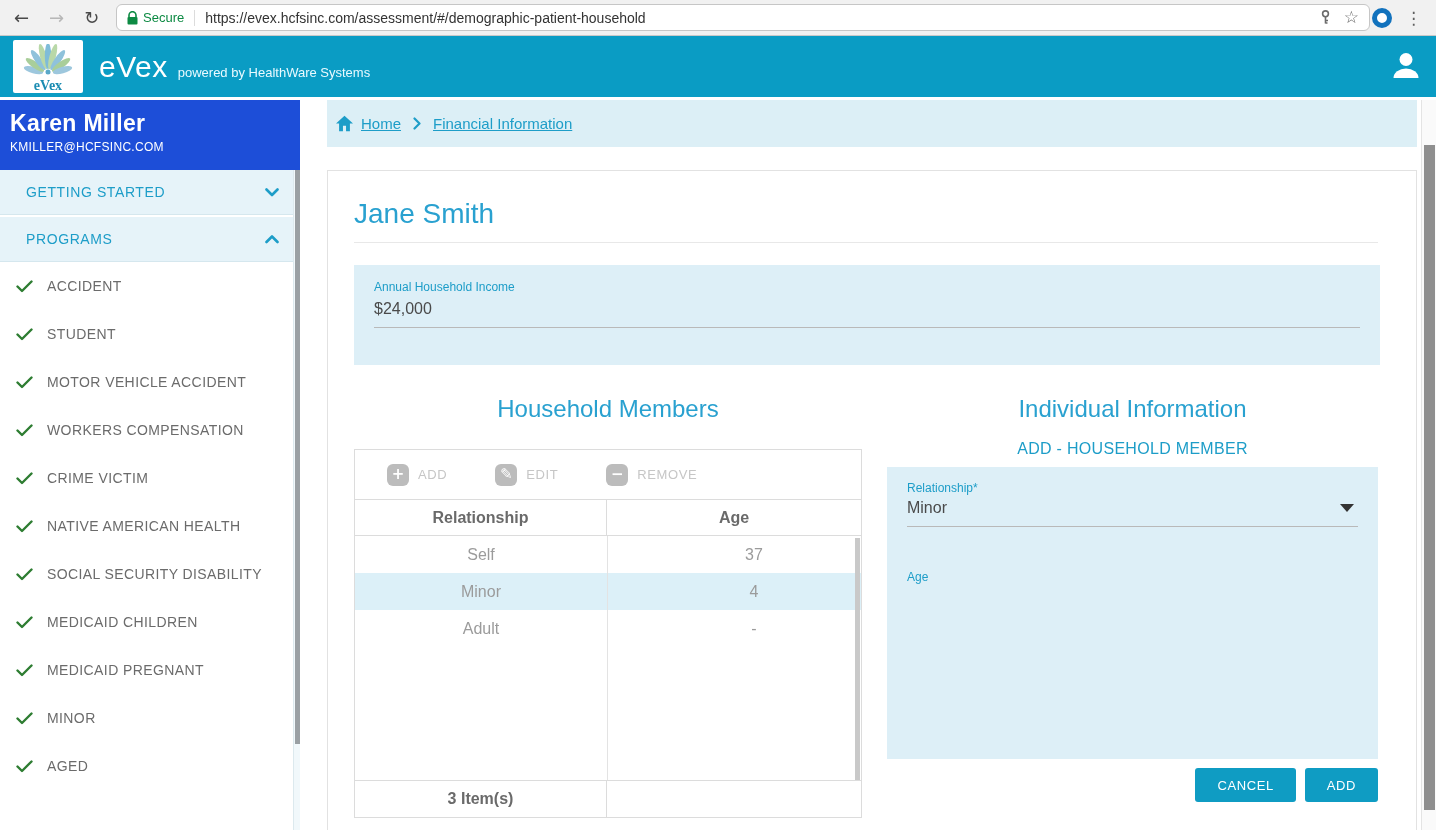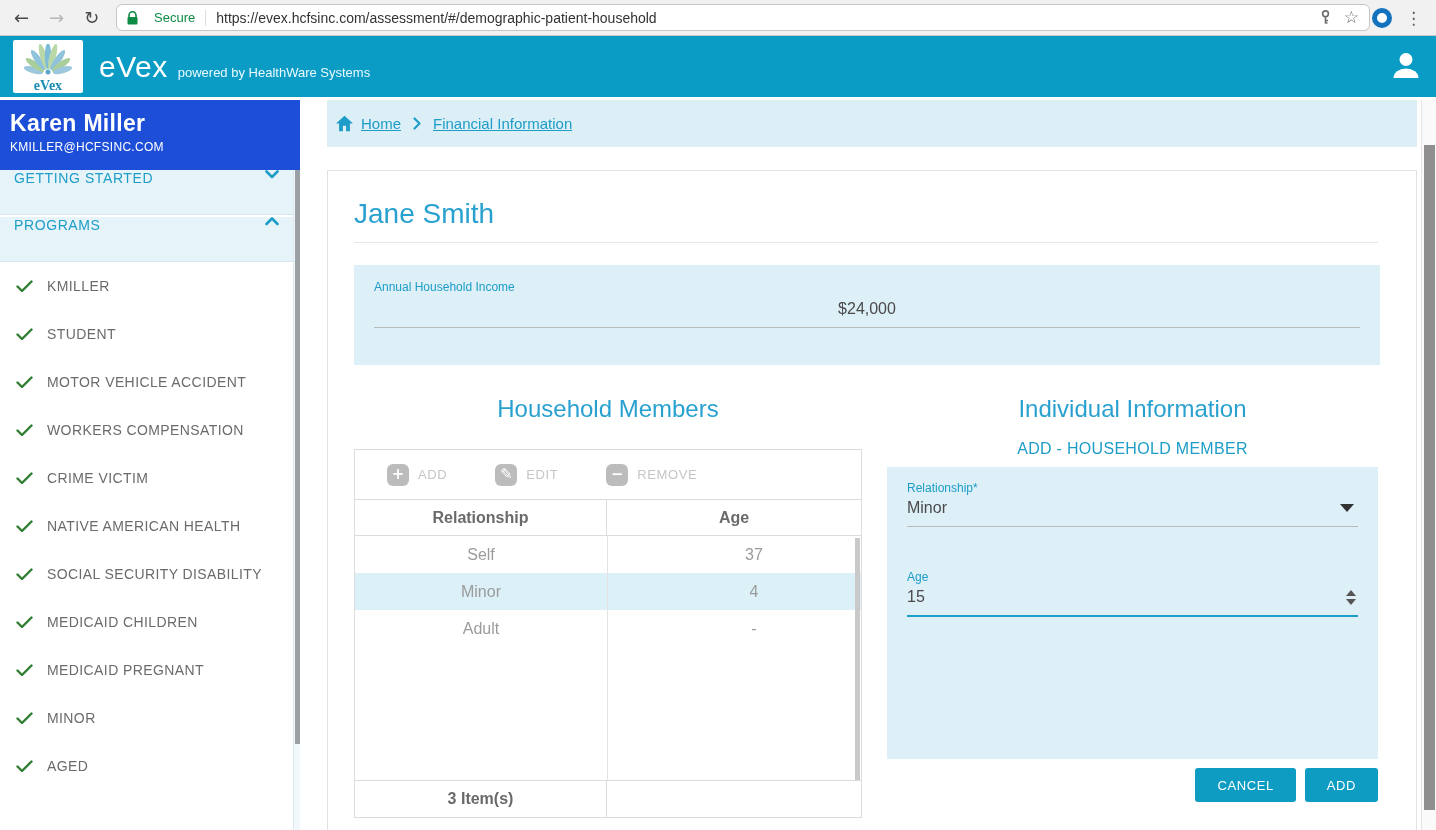--- a/index.html
+++ b/index.html
@@ -8,21 +8,21 @@
 
   
   .chrome { position:absolute; top:0; left:0; width:1436px; height:36px;
             background:#f1f1f1; border-bottom:1px solid #c9c9c9; display:flex; align-items:center; }
   .nav-icons { display:flex; align-items:center; gap:20px; padding:0 14px 0 14px; }
   .nav-ic { font-family:"DejaVu Sans", sans-serif; font-size:18px; color:#4a4a4a; cursor:pointer; line-height:1; }
   .nav-ic.disabled { color:#b7b7b7; }
   .omnibox { position:absolute; left:116px; top:4px; width:1254px; height:27px;
              background:#fff; border:1px solid #c6c6c6; border-radius:6px;
              display:flex; align-items:center; padding:0 10px; }
-  .secure-label { color:#0d8a43; font-size:13px; margin-left:16px; }
+  .secure-label { color:#0d8a43; font-size:13px; margin-left:5px; }
   .omni-sep { width:1px; height:16px; background:#dcdcdc; margin:0 10px; }
   .url-text { color:#333; font-size:14px; white-space:nowrap; overflow:hidden; }
   .omni-right { margin-left:auto; display:flex; align-items:center; gap:12px; }
   .star-ic { font-family:"DejaVu Sans", sans-serif; font-size:17px; color:#6b6b6b; line-height:1; }
   .profile-ring { position:absolute; right:44px; top:8px; width:20px; height:20px;
                   border:5px solid #1272bd; border-radius:50%; background:#fff; }
   .menu-dots { position:absolute; right:14px; top:8px; font-family:"DejaVu Sans", sans-serif;
                font-size:17px; color:#5f5f5f; line-height:20px; }
 
   
@@ -37,22 +37,22 @@
   .tagline { color:#eafaff; font-size:13px; margin-left:10px; }
   .person-wrap { position:absolute; right:14px; top:14px; }
 
   
   .side-user { position:absolute; top:100px; left:0; width:300px; height:70px; background:#1d4ed8;
                color:#fff; padding:10px 0 0 10px; }
   .side-user .uname { font-size:23px; font-weight:bold; letter-spacing:0.3px; }
   .side-user .uemail { font-size:12px; margin-top:3px; letter-spacing:0.3px; }
   .side-sections { position:absolute; top:170px; left:0; width:293px; }
   .section-row { height:45px; background:#e6f3f9; border-bottom:1px solid #d5e7ee; margin-bottom:2px;
-                 display:flex; justify-content:space-between;
-                 padding:0 14px 0 14px; cursor:pointer; }
+                 display:flex; align-items:center; justify-content:space-between;
+                 padding:0 14px 0 26px; cursor:pointer; }
   .section-label { color:#1d9dc8; font-size:14px; letter-spacing:0.6px; }
   .side-list { position:absolute; top:262px; left:0; width:293px; height:568px; background:#fff; overflow:hidden; }
   .prog-row { height:48px; display:flex; align-items:center; padding-left:16px; cursor:pointer; }
   .prog-check { width:18px; display:flex; align-items:center; }
   .prog-label { color:#6b6b6b; font-size:14px; letter-spacing:0.4px; margin-left:13px; }
   .side-scroll { position:absolute; top:170px; left:293px; width:7px; height:660px;
                  background:#f1f8fb; border-left:1px solid #dce9ee; }
   .side-thumb { position:absolute; top:0; left:1px; width:5px; height:574px; background:#9aa0a4; }
 
   
@@ -67,21 +67,21 @@
   .crumb-sep { margin:0 12px; display:flex; align-items:center; }
 
   .card { position:absolute; top:170px; left:327px; width:1090px; height:690px;
           background:#fff; border:1px solid #e2e2e2; padding:0 38px 0 26px; }
   .patient-name { margin-top:27px; font-size:28px; color:#29a1d0; }
   .card-hr { margin-top:12px; border:none; border-top:1px solid #e8e8e8; }
 
   .income-panel { margin-top:22px; width:1026px; height:100px; background:#ddeff7; padding:15px 20px 0 20px; }
   .field-label { color:#1d9dc8; font-size:12px; }
   .income-value { color:#4a4a4a; font-size:16px; margin-top:6px; padding-bottom:9px;
-                  border-bottom:1px solid #b9b9b9;text-align:center; }
+                  border-bottom:1px solid #b9b9b9; }
 
   .cols { display:flex; gap:25px; margin-top:30px; }
   .col-left { width:509px; }
   .col-right { width:492px; }
   .col-title { font-size:24px; font-weight:normal; color:#29a1d0; text-align:center; }
 
   
   .table-wrap { margin-top:26px; border:1px solid #dcdcdc; height:369px; display:flex;
                 flex-direction:column; position:relative; background:#fff; }
   .tb-toolbar { height:50px; border-bottom:1px solid #dcdcdc; display:flex; align-items:center;
@@ -229,21 +229,21 @@
 
 <div class="side-list">
 
 
     <div class="prog-row">
       <span class="prog-check">
         <svg width="17" height="13" viewBox="0 0 17 13">
           <polyline points="1.5,6.5 6,11 15.5,1.5" fill="none" stroke="#2e7d32" stroke-width="2.4" stroke-linecap="round" stroke-linejoin="round"></polyline>
         </svg>
       </span>
-      <span class="prog-label">KMILLER</span>
+      <span class="prog-label">ACCIDENT</span>
     </div>
 
     <div class="prog-row">
       <span class="prog-check">
         <svg width="17" height="13" viewBox="0 0 17 13">
           <polyline points="1.5,6.5 6,11 15.5,1.5" fill="none" stroke="#2e7d32" stroke-width="2.4" stroke-linecap="round" stroke-linejoin="round"></polyline>
         </svg>
       </span>
       <span class="prog-label">STUDENT</span>
     </div>
@@ -407,27 +407,20 @@
       <h2 class="col-title">Individual Information</h2>
       <div class="form-title">ADD - HOUSEHOLD MEMBER</div>
       <div class="form-panel">
         <div class="field-label">Relationship*</div>
         <div class="fld-row rel-row">
           <span class="fld-value">Minor</span>
           <span class="caret-down"></span>
         </div>
         <div class="fld-gap"></div>
         <div class="field-label">Age</div>
-        <div class="fld-row age-row">
-          <span class="fld-value">15</span>
-          <span class="spinner">
-            <span class="spin-up"></span>
-            <span class="spin-down"></span>
-          </span>
-        </div>
       </div>
       <div class="btn-row">
         <button class="teal-btn">CANCEL</button>
         <button class="teal-btn">ADD</button>
       </div>
     </div>
   </div>
 </div>
 
 <div class="page-scroll">

